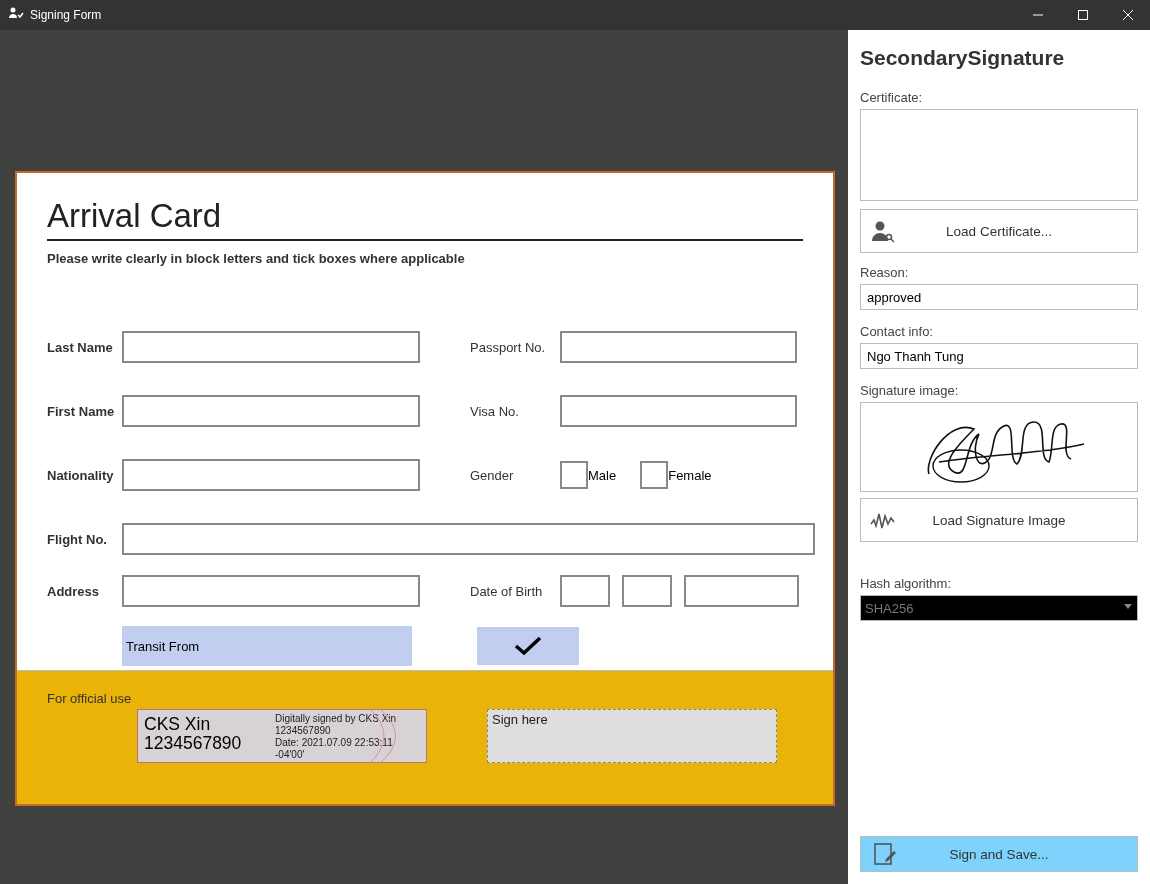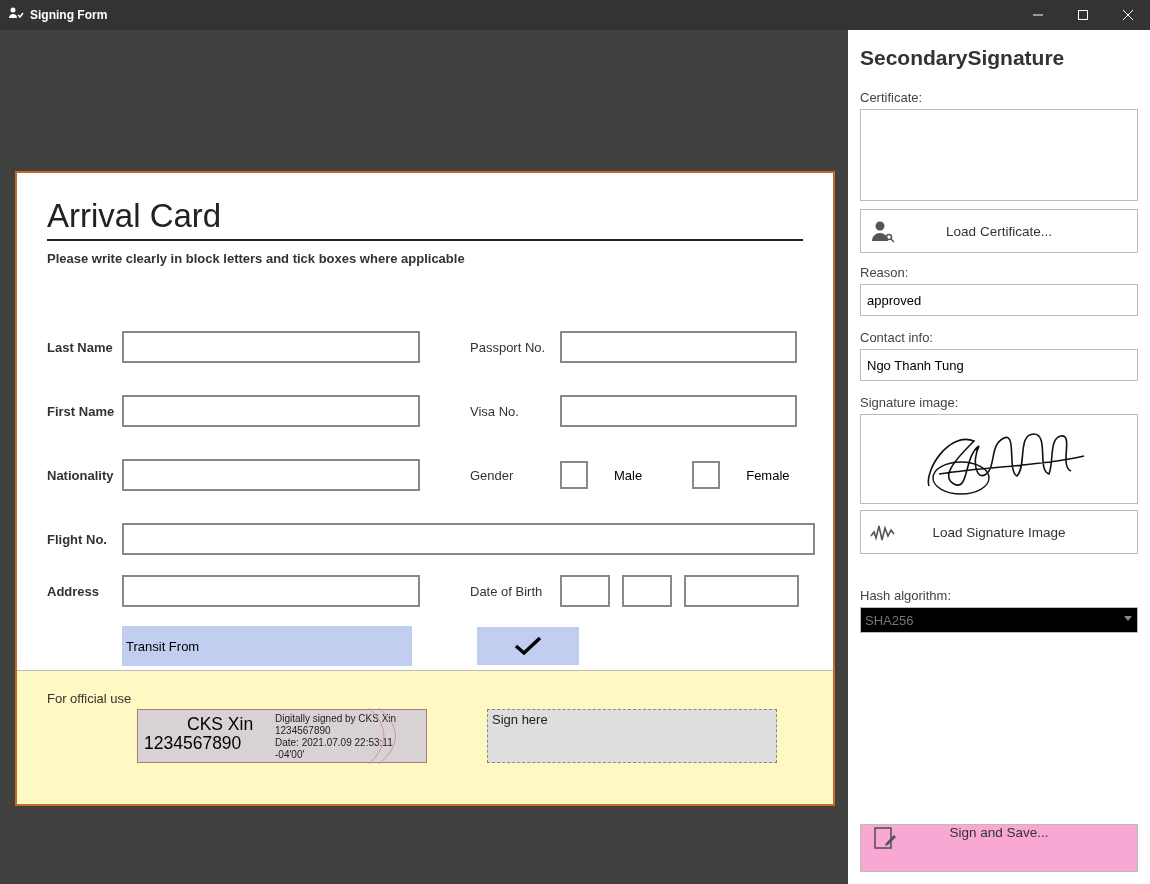--- a/index.html
+++ b/index.html
@@ -1,21 +1,21 @@
 <!DOCTYPE html>
 <html><head>
 <meta charset="utf-8">
 <style>
   * { box-sizing: border-box; margin: 0; padding: 0; font-family: "Segoe UI", Arial, sans-serif; }
   body { width: 1150px; height: 884px; overflow: hidden; background: #fff; }
 
   
   .titlebar {
     height: 30px; background: #333333; color: #fff; display: flex; align-items: center;
-    font-size: 12px; font-weight: 700;
+    font-size: 12px; font-weight: 400;
   }
   .titlebar .icon { margin: 0 6px 0 8px; }
   .titlebar .title { flex: 0 0 auto; }
   .titlebar .spacer { flex: 1; }
   .titlebar .winbtn {
     width: 45px; height: 30px; display: flex; align-items: center; justify-content: center;
     color: #fff; font-size: 14px; font-weight: 400;
   }
 
   
@@ -48,76 +48,76 @@
   }
   .form-row { display: flex; align-items: center; height: 38px; margin-bottom: 26px; }
   .form-row .col1-label { width: 75px; font-size: 13px; color: #333; font-weight: bold; }
   .form-row .col1-input { width: 298px; height: 32px; border: 2px solid #888; margin-right: 50px; }
   .form-row .col2-label { width: 90px; font-size: 13px; color: #333; }
   .form-row .col2-input { width: 237px; height: 32px; border: 2px solid #888; }
   .dob-group { display: flex; gap: 12px; }
   .dob-group .dob1 { width: 50px; height: 32px; border: 2px solid #888; }
   .dob-group .dob2 { width: 50px; height: 32px; border: 2px solid #888; }
   .dob-group .dob3 { width: 115px; height: 32px; border: 2px solid #888; }
-  .gender-group { display: flex; align-items: center; gap: 26px; }
+  .gender-group { display: flex; align-items: center; gap: 0; }
   .gender-group .cb { width: 28px; height: 28px; border: 2px solid #888; }
   .gender-group span { font-size: 13px; margin-right: 24px; }
   .flight-input { flex:1; height: 32px; border: 2px solid #888; }
   .transit-row { display:flex; align-items:center; margin-top:-10px;}
   .transit-label {
     margin-left: 75px; width: 290px; height: 40px; background: #c2cef0;
     font-size: 13px; color: #000; display:flex; align-items:center; padding-left:4px;
   }
   .check-box {
     margin-left: 65px; width: 102px; height: 38px; background: #c2cef0;
     display:flex; align-items:center; justify-content:center;
   }
 
   .footer-section {
     position: absolute; left: 0; right: 0; bottom: 0; height: 134px;
-    border-top: 1px solid #bbb; background: #fef9c3;
+    border-top: 1px solid #bbb; background: #eab308;
   }
   .official-label {
     position: absolute; left: 30px; top: 20px; font-size: 13px; color: #333;
   }
   .sig-block-1 {
     position: absolute; left: 120px; top: 38px; width: 290px; height: 54px;
     background: #d9d2d4; border: 1px solid #b4757c; display:flex;
   }
   .sig-block-1 .left { width: 135px; padding: 4px 0 0 6px;}
-  .sig-block-1 .left .l1 { font-family: Arial; font-size: 17.5px; color:#000;margin-left:43px;}
+  .sig-block-1 .left .l1 { font-family: Arial; font-size: 17.5px; color:#000;}
   .sig-block-1 .left .l2 { font-family: Arial; font-size: 17.5px; color:#000; margin-top:-2px;}
   .sig-block-1 .right { flex:1; padding: 3px 2px; font-size:10px; line-height: 12px; color:#222;}
   .sig-arc { position:absolute; left: 226px; top: -2px;}
   .sign-here {
     position: absolute; left: 470px; top: 38px; width: 290px; height: 54px;
     background: #dedede; border: 1px dashed #888; font-size: 13px; padding: 2px 4px; color:#222;
   }
 
   
   .sidebar { flex:1; padding: 16px 12px 12px 12px; display:flex; flex-direction:column; }
   .sidebar h2 { font-size: 21px; font-weight: 700; color: #333; margin-bottom: 20px; }
   .sb-label { font-size: 13px; color: #444; margin-bottom: 4px; }
   .sb-textarea { width: 100%; height: 92px; border: 1px solid #bbb; margin-bottom: 8px; resize:none; font-size:13px; padding:4px;}
   .sb-btn {
     width: 100%; height: 44px; border: 1px solid #bbb; background: #fff;
     display: flex; align-items: center; font-size: 13.5px; color: #333; cursor:pointer; margin-bottom: 12px;
   }
   .sb-btn .btn-icon { width: 44px; display:flex; align-items:center; justify-content:center; }
   .sb-btn .btn-text { flex:1; text-align:center; padding-right:44px; }
-  .sb-input { width: 100%; height: 32px; border: 1px solid #bbb; font-size: 13px; padding: 0 6px; margin-bottom: 14px; }
+  .sb-input { width: 100%; height: 26px; border: 1px solid #bbb; font-size: 13px; padding: 0 6px; margin-bottom: 14px; }
   .sig-preview {
     width: 100%; height: 90px; border: 1px solid #bbb; margin-bottom: 6px;
     display:flex; align-items:center; justify-content:center; overflow:hidden;
   }
   .sb-select { width: 100%; height: 26px; border: 1px solid #bbb; font-size: 13px; padding: 0 4px; background:#000000; color:#777;}
   .sb-flex-spacer { flex:1; }
   .sign-save-btn {
-    width: 100%; height: 48px; border: 1px solid #bbb; background: #f9a8d4;
-    display: flex; align-items: flex-start; font-size: 13.5px; color: #333; cursor:pointer;
+    width: 100%; height: 36px; border: 1px solid #bbb; background: #7dd3fc;
+    display: flex; align-items: center; font-size: 13.5px; color: #333; cursor:pointer;
   }
   .sign-save-btn .btn-icon { width: 48px; display:flex; align-items:center; justify-content:center;}
   .sign-save-btn .btn-text { flex:1; text-align:center; padding-right:48px;}
 </style>
 </head>
 <body>
 
 <div class="titlebar">
   <span class="icon">
     <svg width="16" height="16" viewBox="0 0 16 16">

